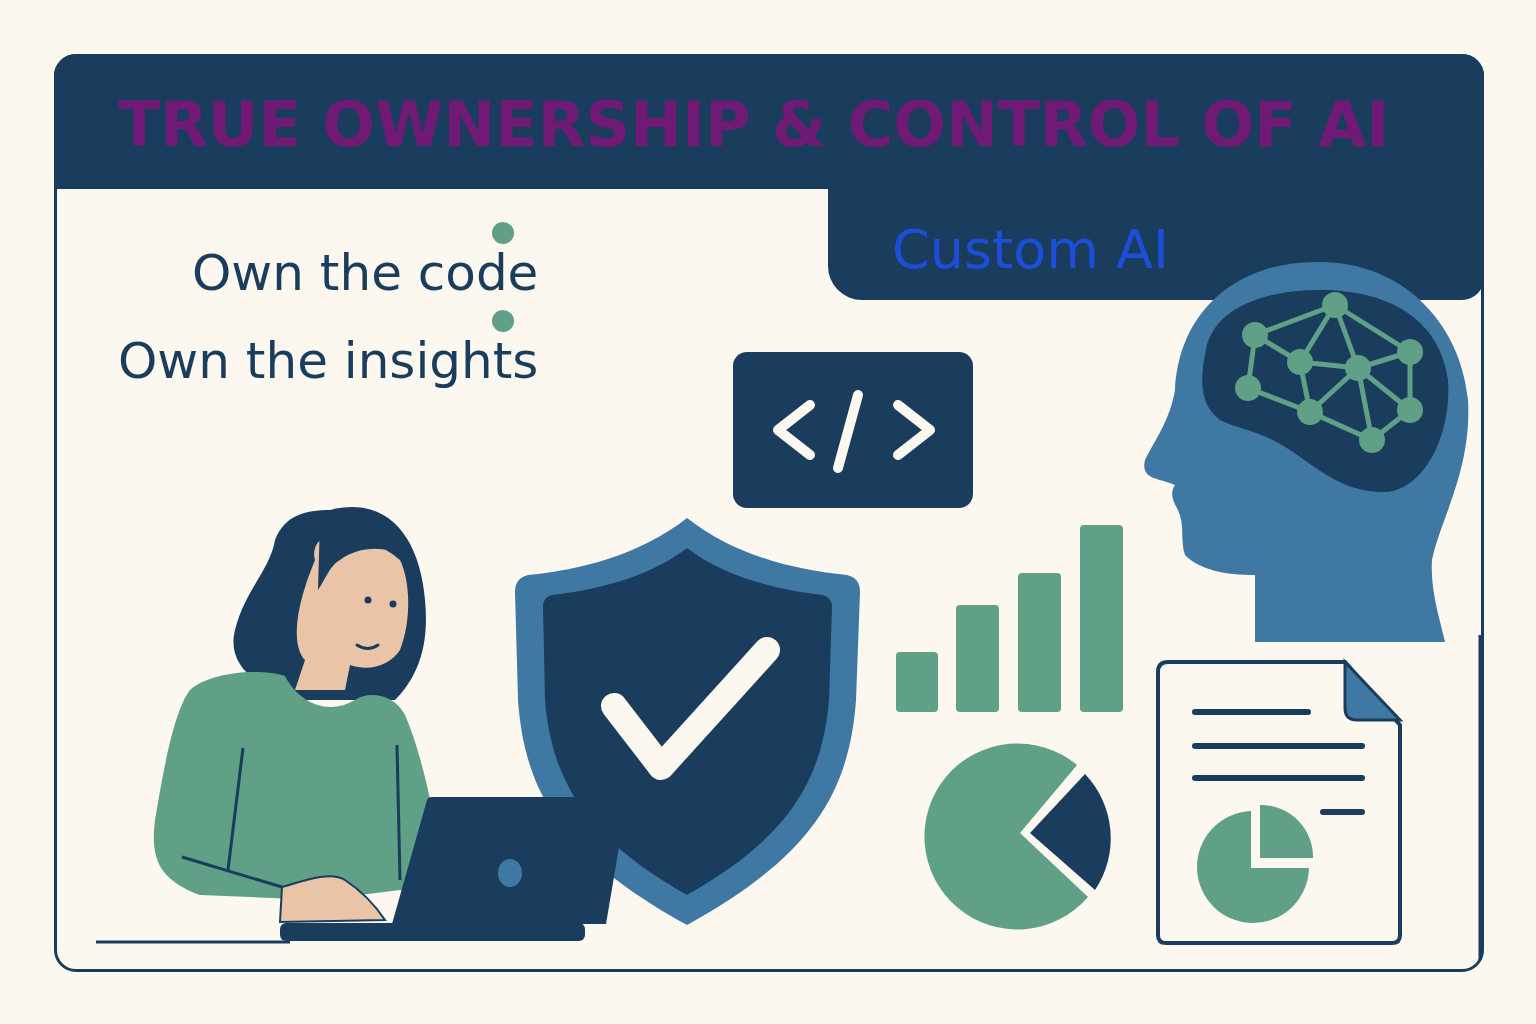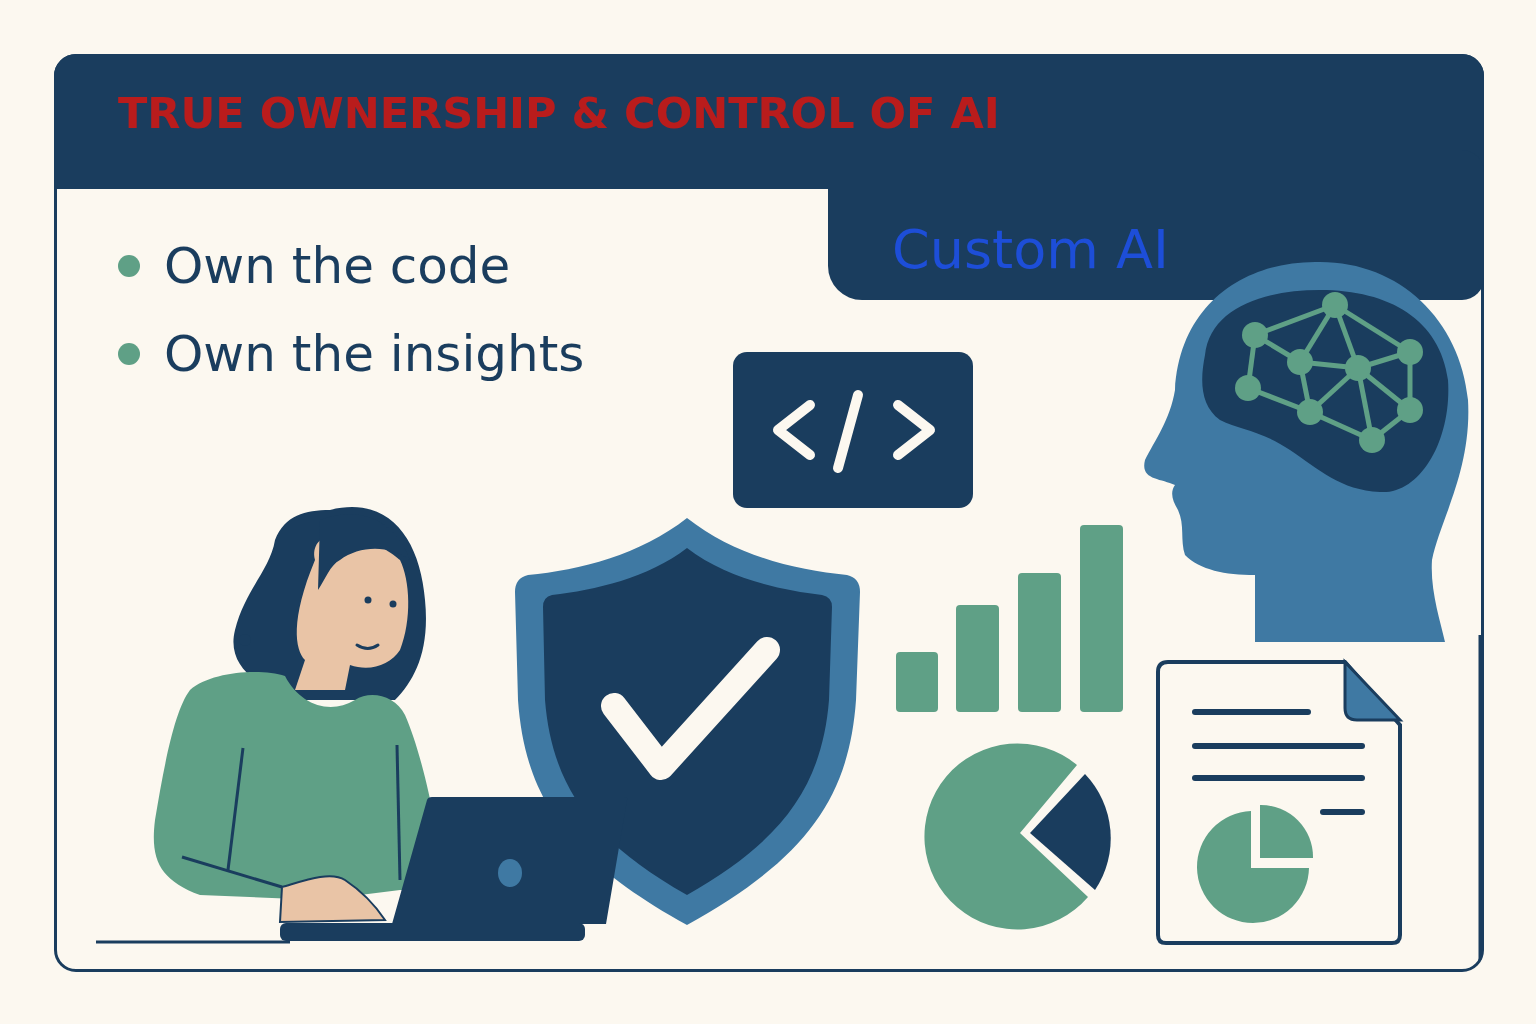--- a/index.html
+++ b/index.html
@@ -1,23 +1,23 @@
 <!DOCTYPE html>
 <html><head>
 <meta charset="utf-8">
 <style>
   html,body{margin:0;padding:0;}
   body{width:1536px;height:1024px;background:#fcf8f0;position:relative;overflow:hidden;font-family:"DejaVu Sans","Liberation Sans",sans-serif;}
   .frame{position:absolute;left:54px;top:54px;width:1430px;height:918px;border:3px solid #1a3d5e;border-radius:22px;box-sizing:border-box;background:#fcf8f0;}
   .title-bar{position:absolute;left:54px;top:54px;width:1430px;height:135px;background:#1a3d5e;border-radius:22px 22px 0 0;}
-  .title{position:absolute;left:118px;top:88px;color:#b91c1c;font-weight:bold;font-size:43px;letter-spacing:0px;white-space:nowrap;}
+  .title{position:absolute;left:118px;top:88px;color:#701a75;font-weight:bold;font-size:62px;letter-spacing:0px;white-space:nowrap;}
   .tab{position:absolute;left:828px;top:150px;width:656px;height:150px;background:#1a3d5e;border-radius:0 22px 22px 34px;}
   .tab-label{position:absolute;left:892px;top:218px;color:#1d4ed8;font-weight:normal;font-size:54px;white-space:nowrap;}
   .bullets{position:absolute;left:118px;top:222px;list-style:none;margin:0;padding:0;}
-  .bullets li{display:flex;align-items:center;height:88px;}
+  .bullets li{display:flex;align-items:flex-end;height:88px;flex-direction:column;}
   .dot{width:22px;height:22px;border-radius:50%;background:#5fa086;margin-right:24px;}
   .btxt{color:#1a3d5e;font-size:50px;font-weight:500;}
   .ill{position:absolute;left:0;top:0;}
 </style>
 </head>
 <body>
 
 <div class="frame"></div>
 <div class="title-bar"></div>
 <div class="title">TRUE OWNERSHIP &amp; CONTROL OF AI</div>

